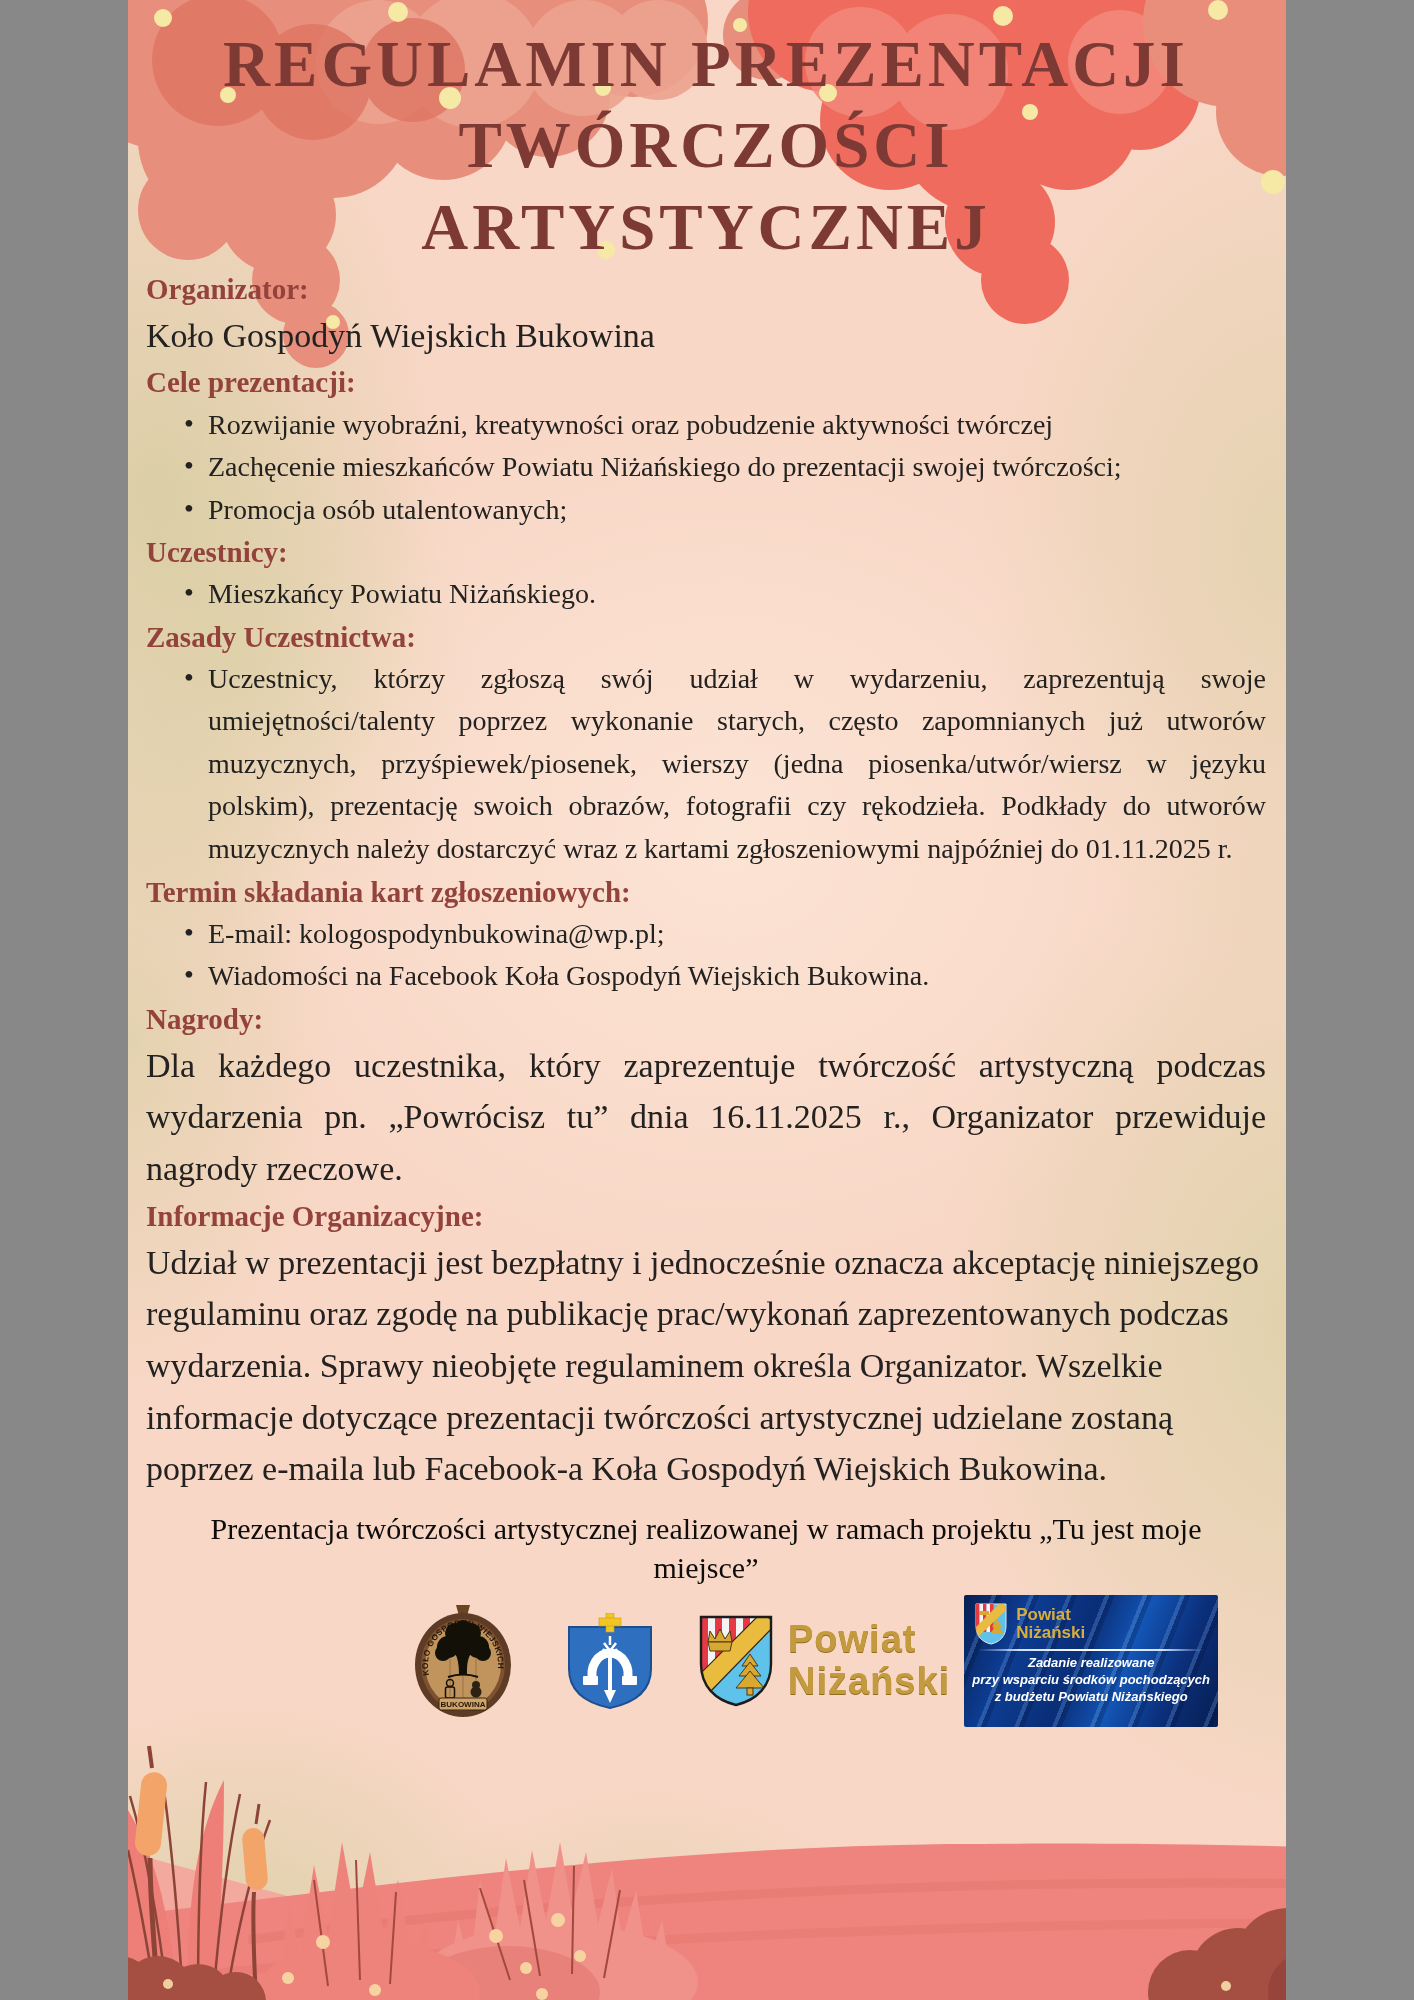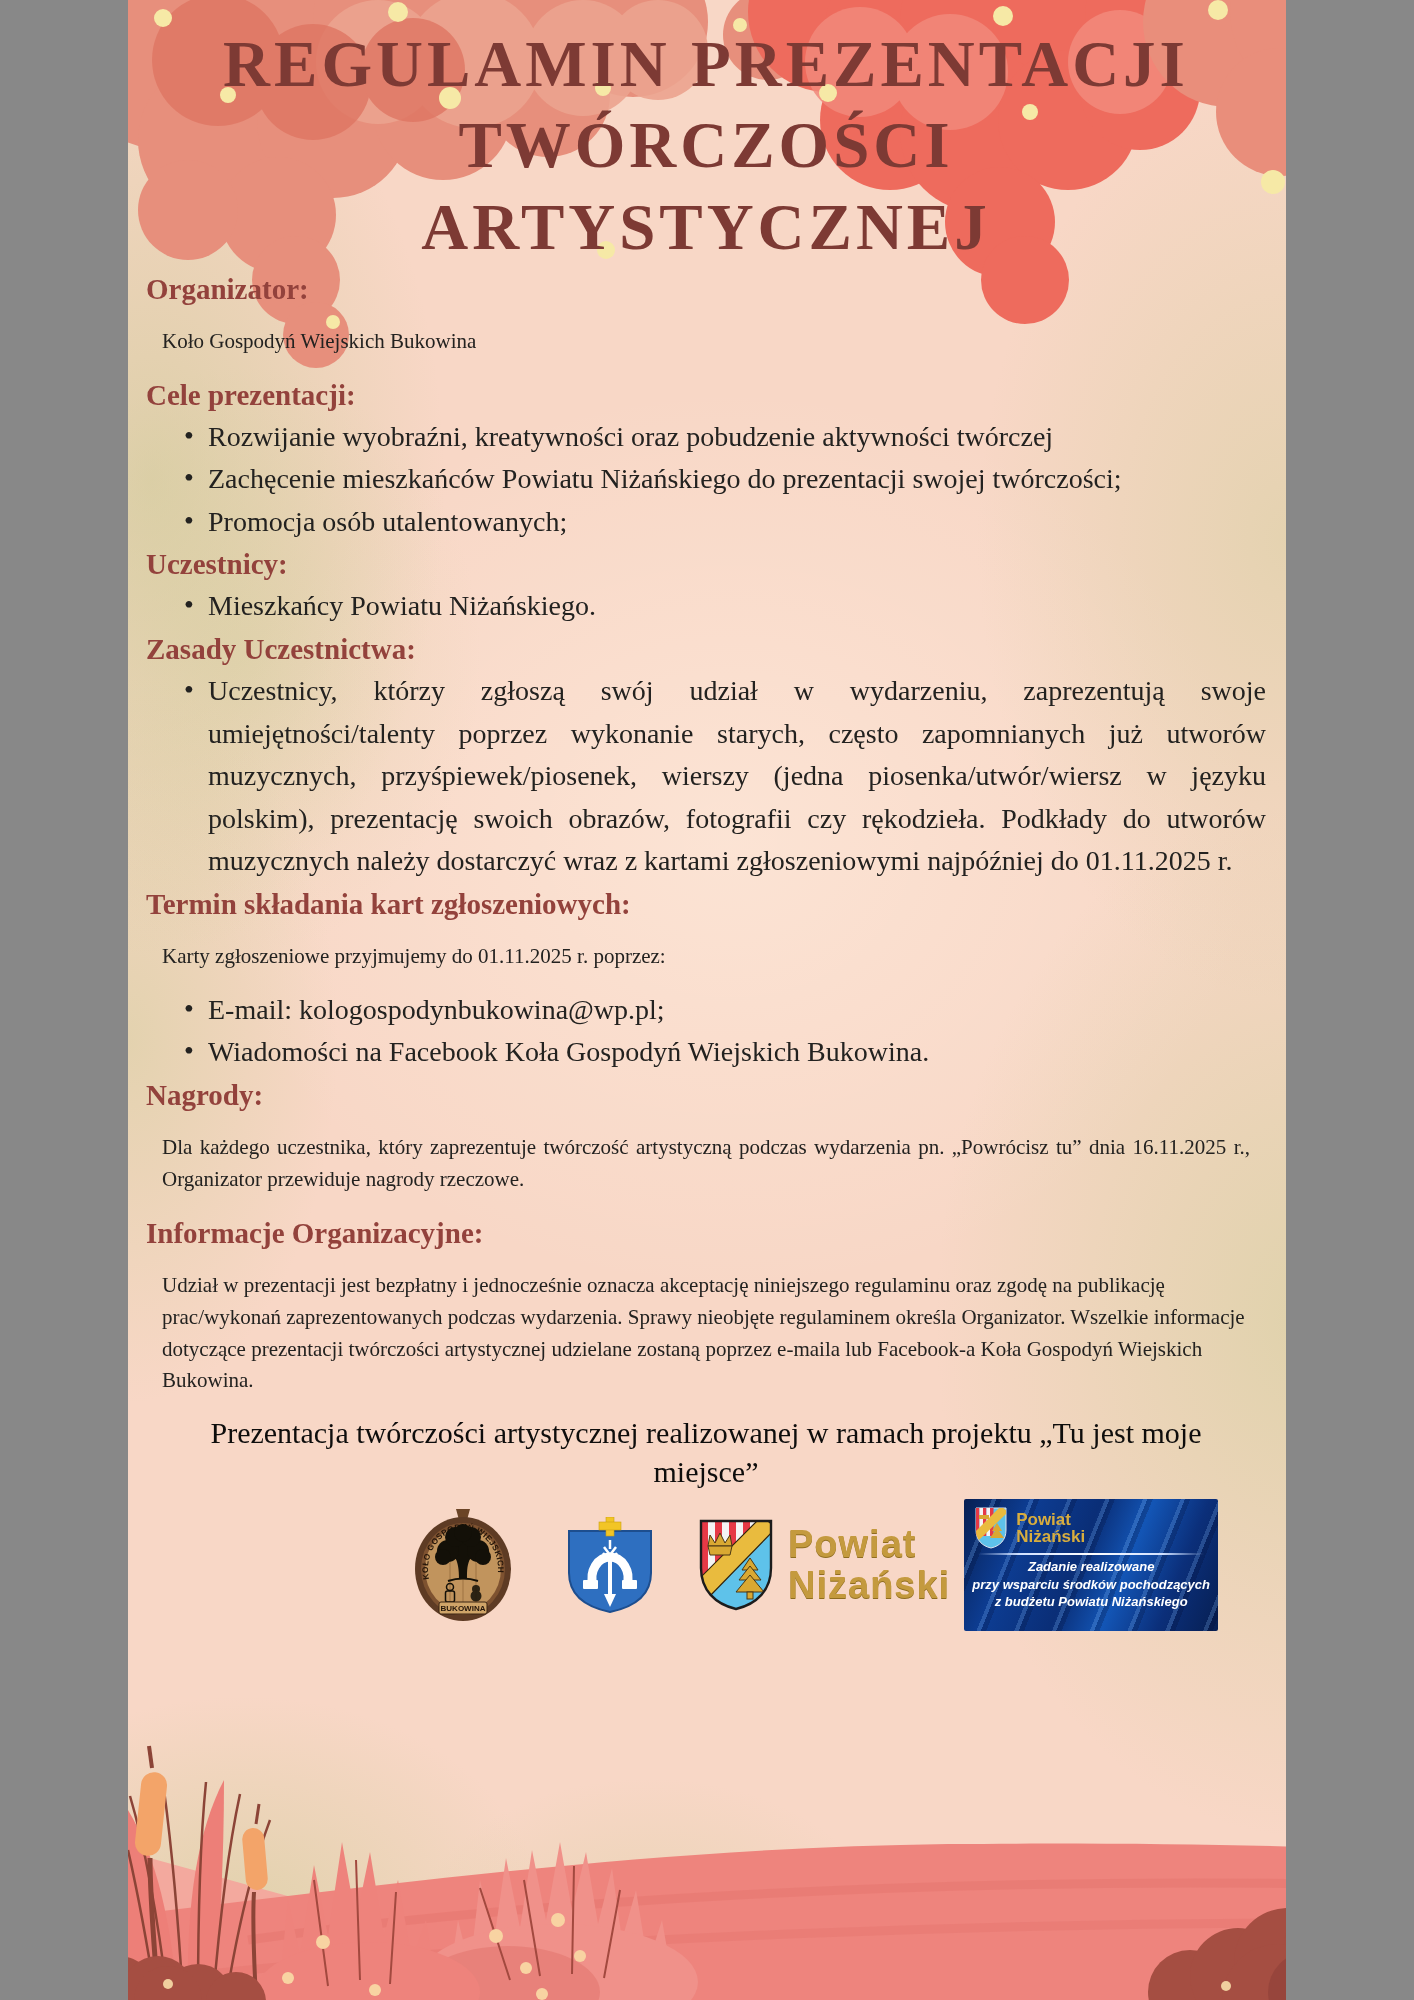--- a/index.html
+++ b/index.html
@@ -18,21 +18,21 @@
     font-family:"Liberation Serif", serif;
   }
   .deco-top{position:absolute;top:0;left:0;z-index:1;pointer-events:none;}
   .deco-bottom{position:absolute;bottom:0;left:0;z-index:1;pointer-events:none;}
   .content{position:absolute;inset:0;z-index:2;padding:0 20px 0 18px;}
   .title{
     margin:24px 30px 0; text-align:center; color:#7d3a34;
     font-weight:700; font-size:65px; line-height:1.25; letter-spacing:4px;
   }
   h2.sec{font-size:29px;line-height:1.45;font-weight:700;color:#93423c;margin:0;}
-  p.body{font-size:21px;line-height:1.52;color:#232220;margin:16px;}
+  p.body{font-size:34px;line-height:1.52;color:#232220;margin:0;}
   ul.bullets{list-style:none;margin:0;padding:0;}
   ul.bullets li{
     position:relative;padding-left:62px;font-size:28px;line-height:1.52;color:#232220;
   }
   ul.bullets li::before{content:"\2022";position:absolute;left:38px;top:-1px;}
   .just{text-align:justify;}
   .mt40{margin-top:40px;} .mt42{margin-top:42px;} .mt44{margin-top:44px;}
   .mt36{margin-top:36px;} .mt38{margin-top:38px;}
   .project-line{
     margin:14px 30px 0; text-align:center; font-weight:400; font-size:30px;
@@ -312,21 +312,20 @@
 
     <section>
       <h2 class="sec mt44">Zasady Uczestnictwa:</h2>
       <ul class="bullets">
         <li class="just">Uczestnicy, którzy zgłoszą swój udział w wydarzeniu, zaprezentują swoje umiejętności/talenty poprzez wykonanie starych, często zapomnianych już utworów muzycznych, przyśpiewek/piosenek, wierszy (jedna piosenka/utwór/wiersz w języku polskim), prezentację swoich obrazów, fotografii czy rękodzieła. Podkłady do utworów muzycznych należy dostarczyć wraz z kartami zgłoszeniowymi najpóźniej do 01.11.2025 r.</li>
       </ul>
     </section>
 
     <section>
       <h2 class="sec mt36">Termin składania kart zgłoszeniowych:</h2>
-      <p class="body">Karty zgłoszeniowe przyjmujemy do 01.11.2025 r. poprzez:</p>
       <ul class="bullets">
         <li>E-mail: kologospodynbukowina@wp.pl;</li>
         <li>Wiadomości na Facebook Koła Gospodyń Wiejskich Bukowina.</li>
       </ul>
     </section>
 
     <section>
       <h2 class="sec mt40">Nagrody:</h2>
       <p class="body just">Dla każdego uczestnika, który zaprezentuje twórczość artystyczną podczas wydarzenia pn. „Powrócisz tu” dnia 16.11.2025 r., Organizator przewiduje nagrody rzeczowe.</p>
     </section>

